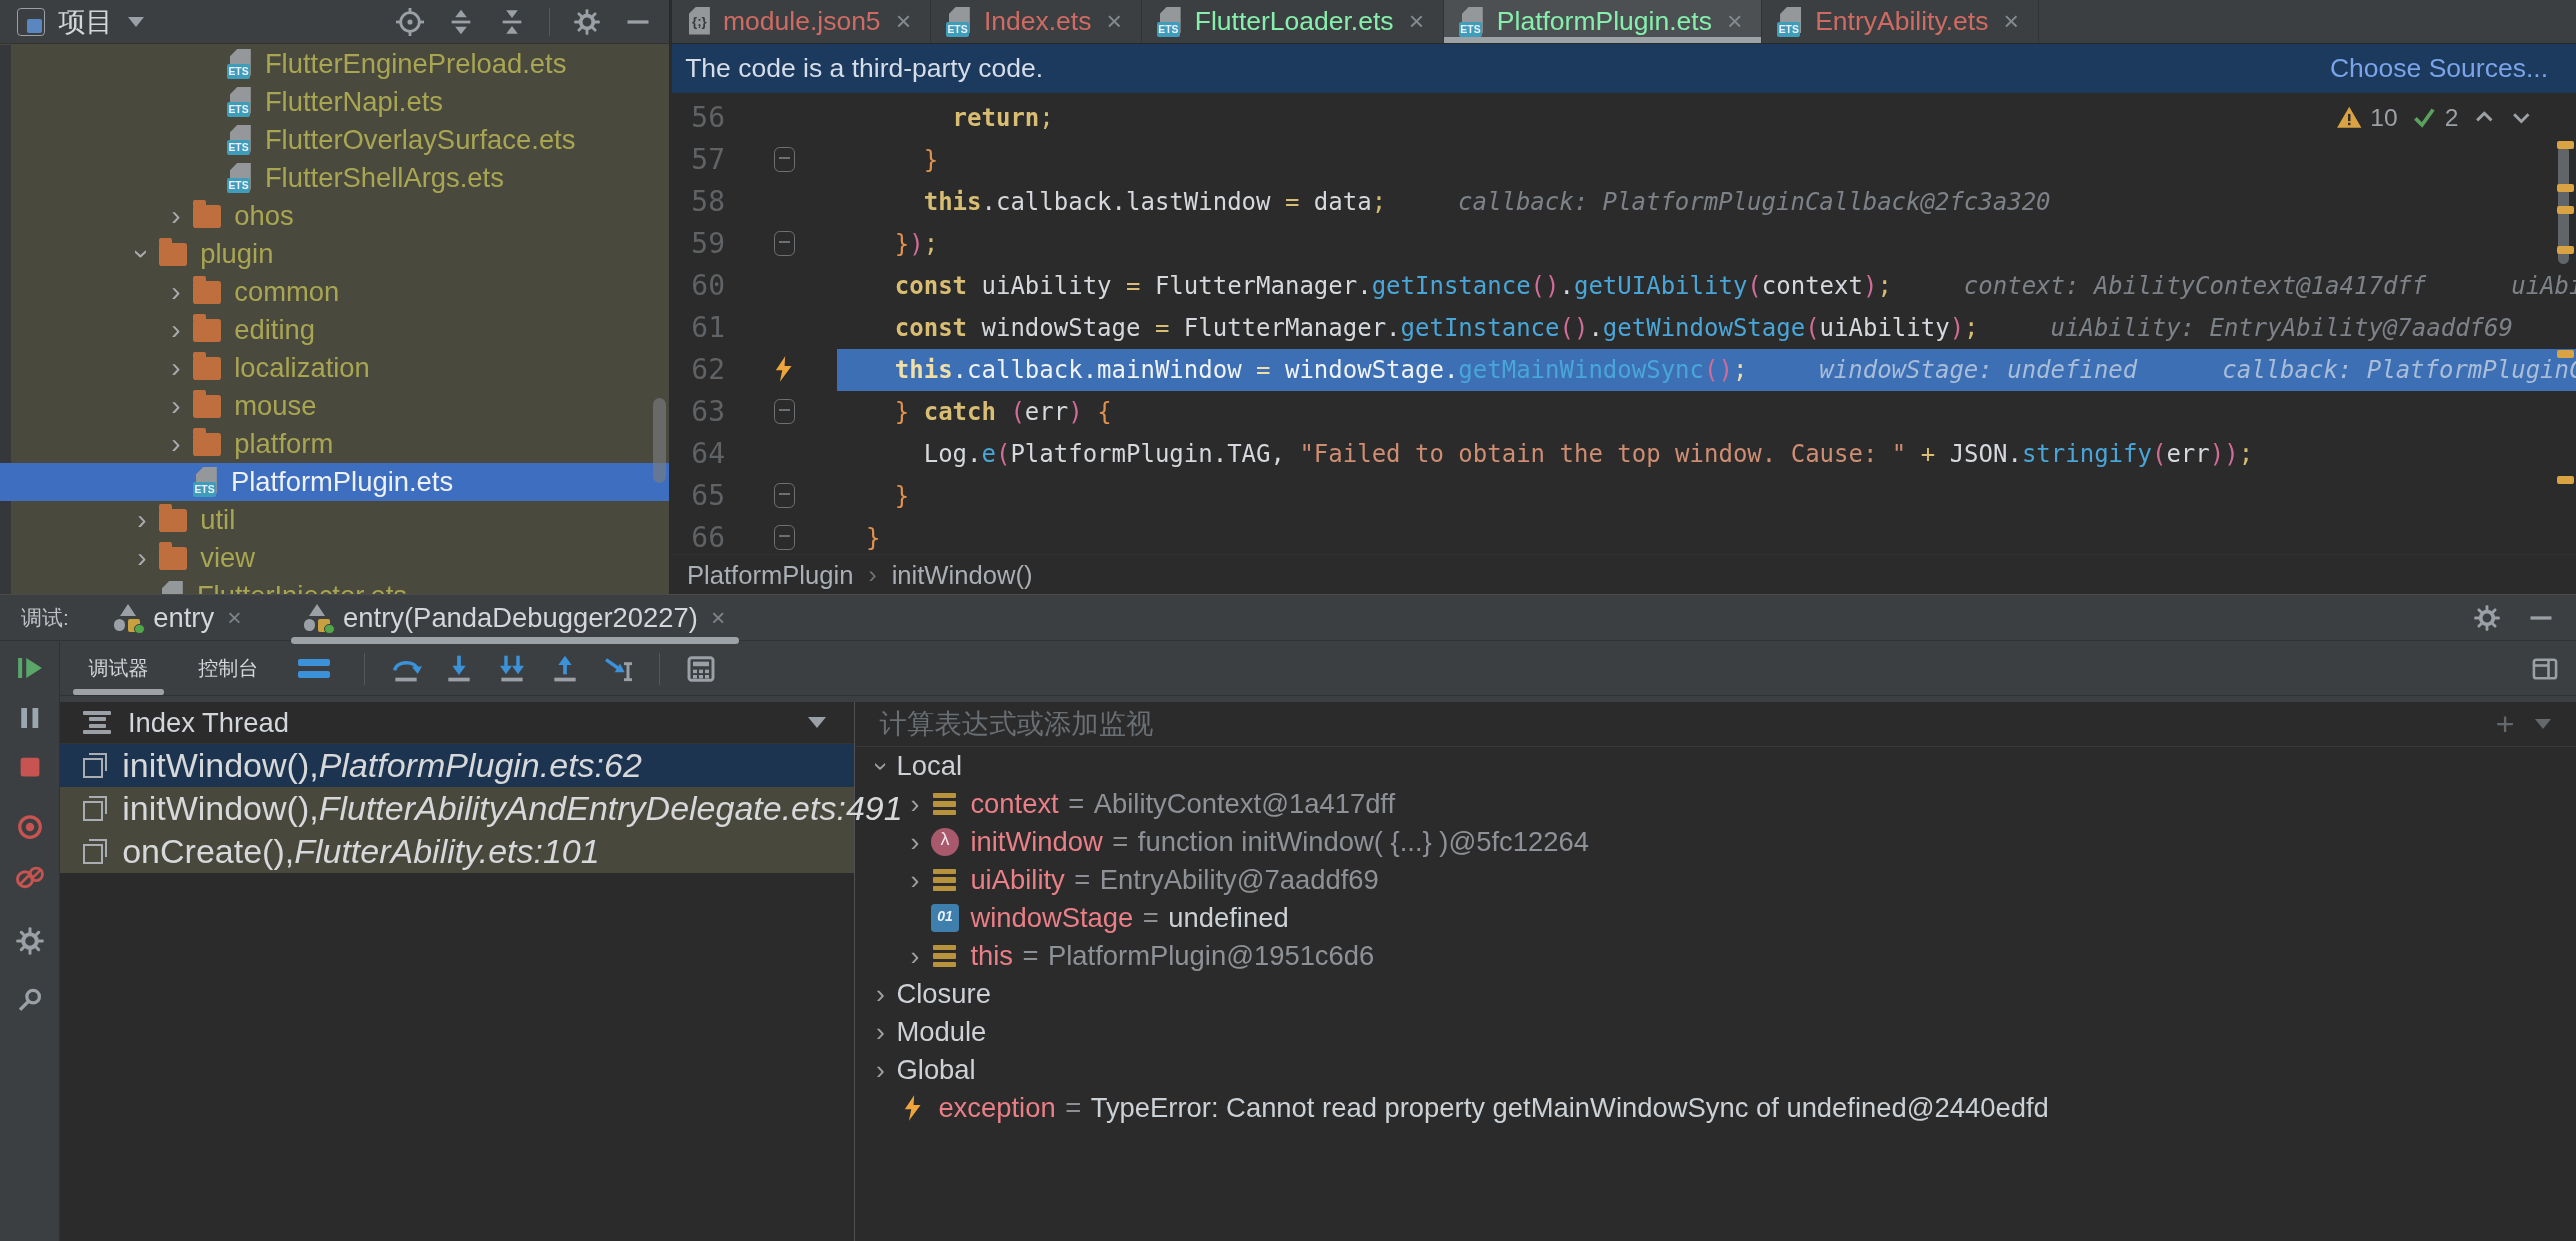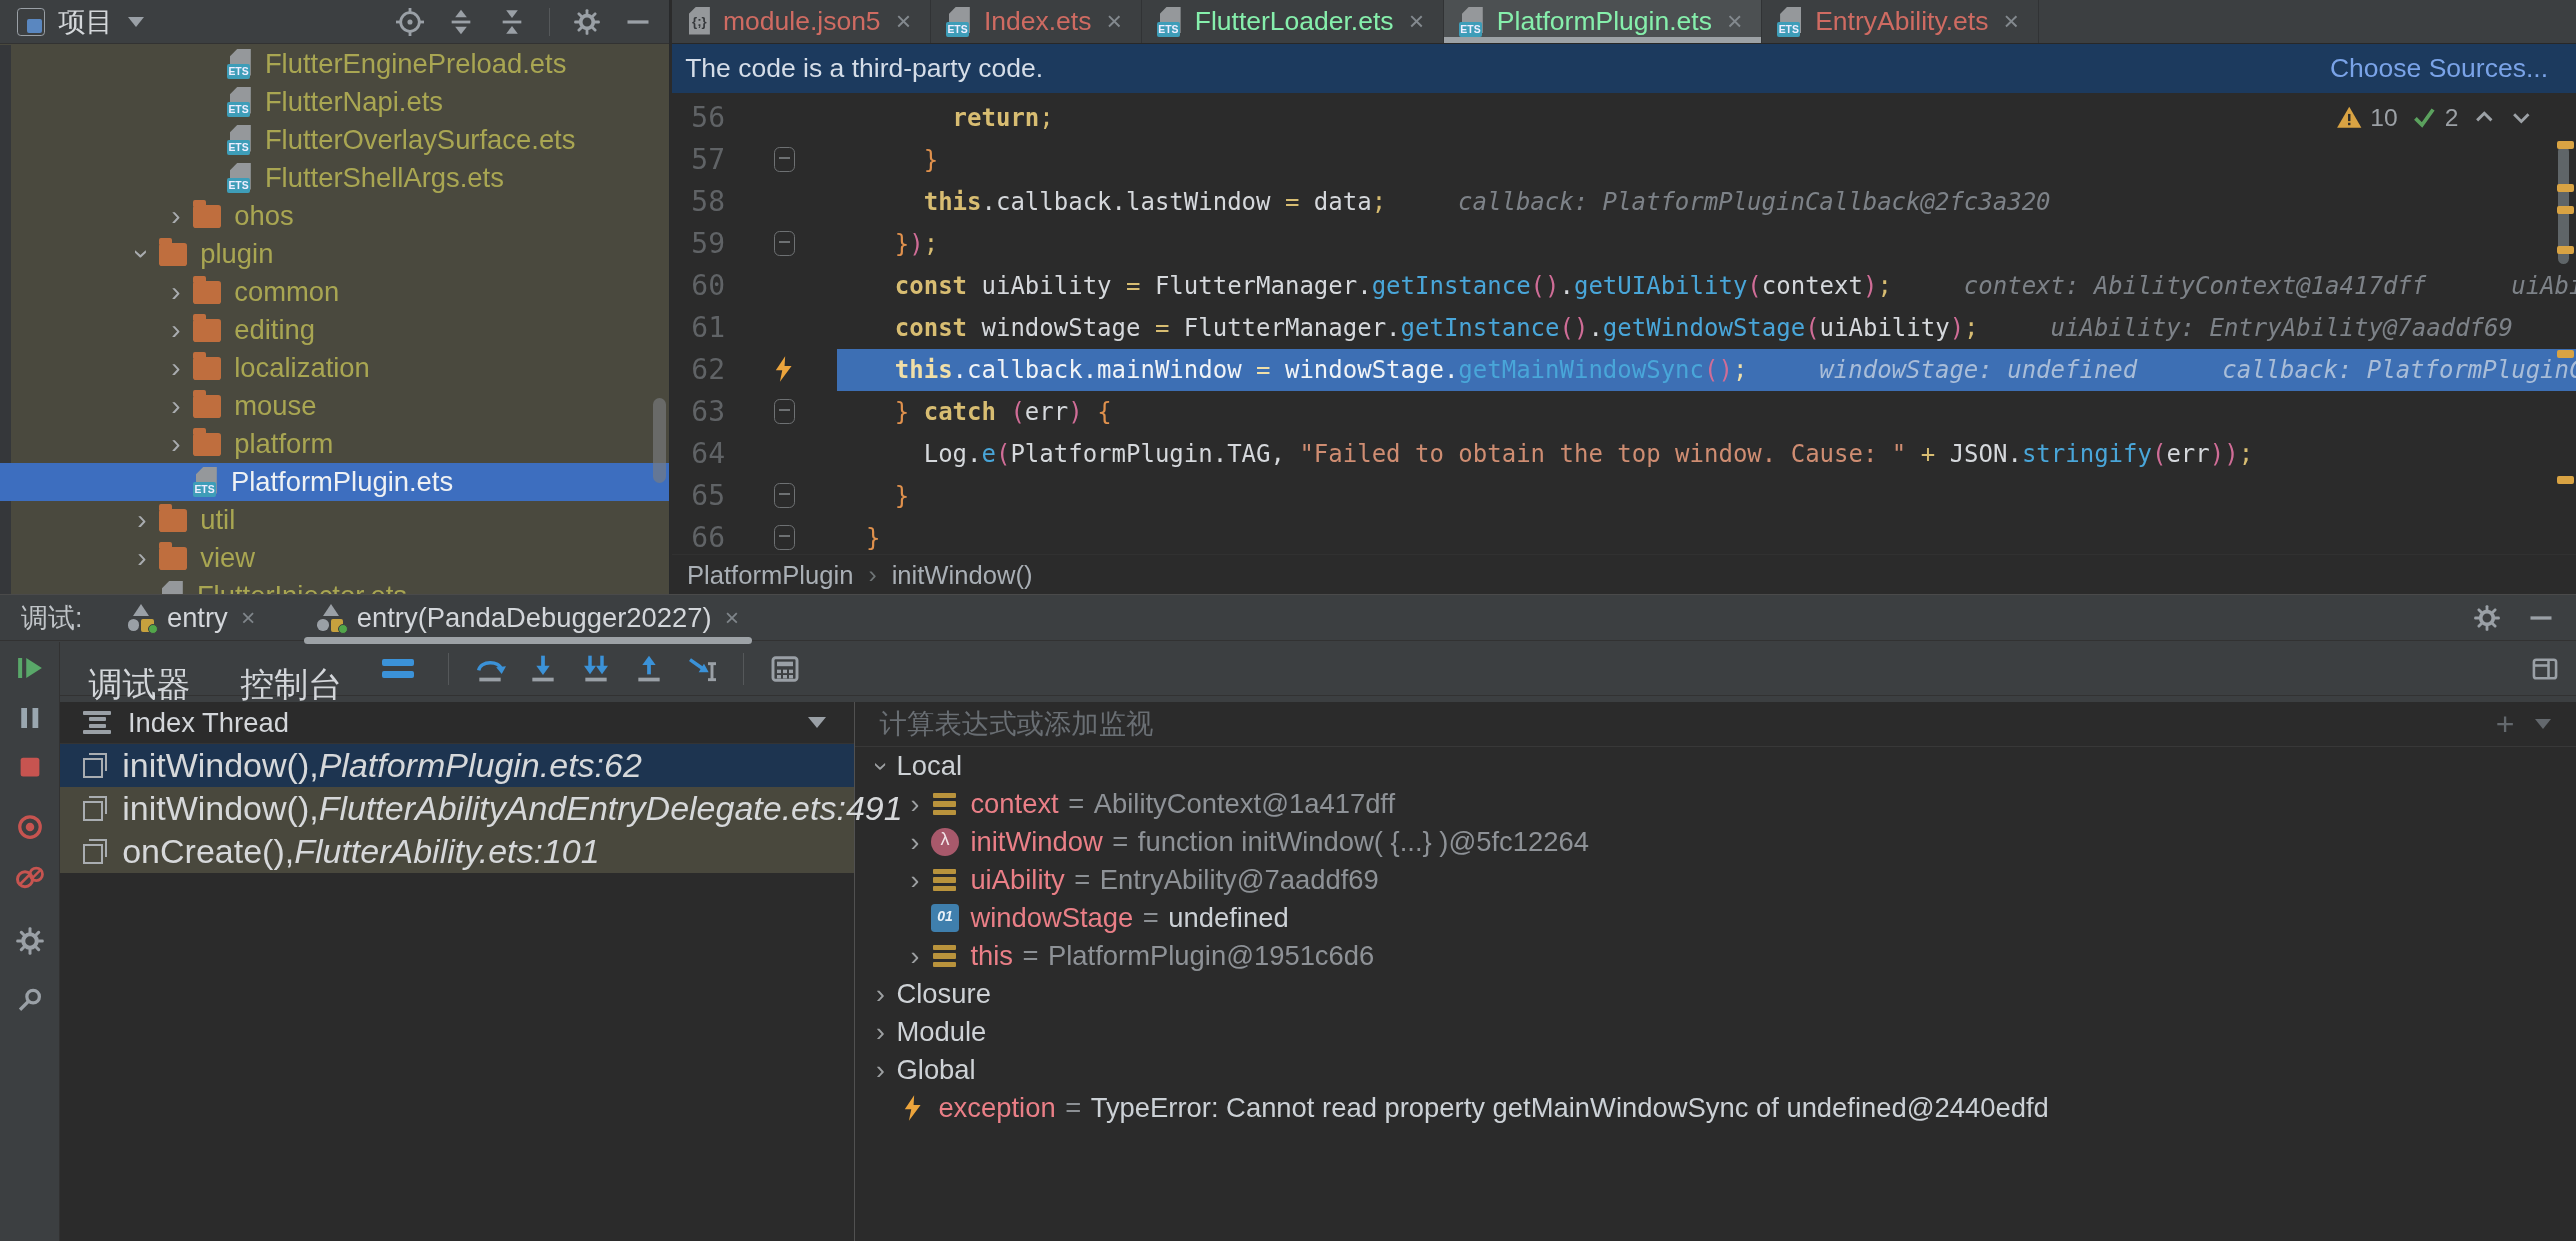--- a/index.html
+++ b/index.html
@@ -78,34 +78,34 @@
   .scrollbar-v{position:absolute;right:0;top:0;width:24.6px;bottom:0;}
   .sb-thumb{position:absolute;right:6.6px;top:52px;width:11.4px;height:118px;border-radius:5.7px;background:#5f6568;}
   .sb-mark{position:absolute;right:1.9px;width:17px;height:7.6px;background:#d9a343;border-radius:1.9px;}
 
   .breadcrumb{position:absolute;left:0;top:554px;right:0;height:41px;border-top:0.9px solid #313131;display:flex;align-items:center;padding-left:15px;gap:15px;font-size:25.6px;color:#a9afb5;background:#2b2b2b;}
   .bc-sep{color:#6f7577;font-size:24.6px;}
 
   
   .debug-panel{position:absolute;left:0;top:594px;right:0;bottom:0;background:#3c3f41;border-top:0.9px solid #4a4a4a;}
   .dbg-header{position:absolute;left:0;top:0;right:0;height:46px;border-bottom:0.9px solid #323232;display:flex;align-items:center;}
-  .dbg-label{font-size:27px;color:#bfc3c7;margin-left:21px;}
+  .dbg-label{font-size:21px;color:#bfc3c7;margin-left:21px;}
   .sess-tab{display:flex;align-items:center;height:100%;padding:0 17px;position:relative;margin-left:28px;}
   .sess-tab .close-x{font-size:24.6px;margin-left:13.2px;color:#7f858a;}
   .sess-name{font-size:27.4px;color:#d3d6da;margin-left:11.4px;white-space:nowrap;}
   .sess-tab.active::after{content:"";position:absolute;left:3.8px;right:3.8px;bottom:-3.8px;height:6.6px;border-radius:3.8px;background:#9da2a6;}
   .modicon{position:relative;width:28px;height:28px;}
   .modicon .tri{position:absolute;left:5.7px;top:0;width:0;height:0;border-left:8.5px solid transparent;border-right:8.5px solid transparent;border-bottom:12.3px solid #9aa0a6;}
   .modicon .cir{position:absolute;left:0;bottom:0.9px;width:11.4px;height:11.4px;border-radius:50%;background:#9aa0a6;}
   .modicon .sq{position:absolute;right:1.9px;bottom:0;width:12.3px;height:12.3px;background:#c7a13e;border-radius:1.9px;}
   .modicon .dot{position:absolute;right:-2.8px;bottom:-2.8px;width:10.4px;height:10.4px;border-radius:50%;background:#52a64a;border:1.9px solid #3c3f41;}
   .dbg-hdr-actions{margin-left:auto;display:flex;align-items:center;gap:26.5px;margin-right:21px;}
 
   .dbg-toolbar{position:absolute;left:60px;top:47px;right:0;height:54px;display:flex;align-items:center;border-bottom:0.9px solid #323232;}
-  .vtab{position:relative;height:100%;display:flex;align-items:center;padding:0 21px;margin-left:7.6px;font-size:34px;color:#d3d6da;margin-top:16px;}
+  .vtab{position:relative;height:100%;display:flex;align-items:center;padding:0 21px;margin-left:7.6px;font-size:20px;color:#d3d6da;}
   .vtab.active::after{content:"";position:absolute;left:5.7px;right:5.7px;bottom:0;height:5.7px;background:#9da2a6;border-radius:2.8px;}
   .bluebars{width:32px;height:24.6px;display:flex;flex-direction:column;justify-content:center;gap:5.7px;margin:0 19px;}
   .bluebars i{display:block;height:6.6px;background:#3b92d8;border-radius:1.9px;}
   .tb-sep{width:0.9px;height:32px;background:#55585a;margin:0 15px;}
   .stepicon{width:32px;height:32px;margin:0 10.4px;}
   .dbg-toolbar-right{position:absolute;right:17px;top:47px;height:54px;display:flex;align-items:center;}
 
   .dbg-strip{position:absolute;left:0;top:47px;width:60px;bottom:0;border-right:0.9px solid #323232;}
   .strip-ic{position:absolute;left:50%;transform:translateX(-50%);width:30px;height:30px;}
 

